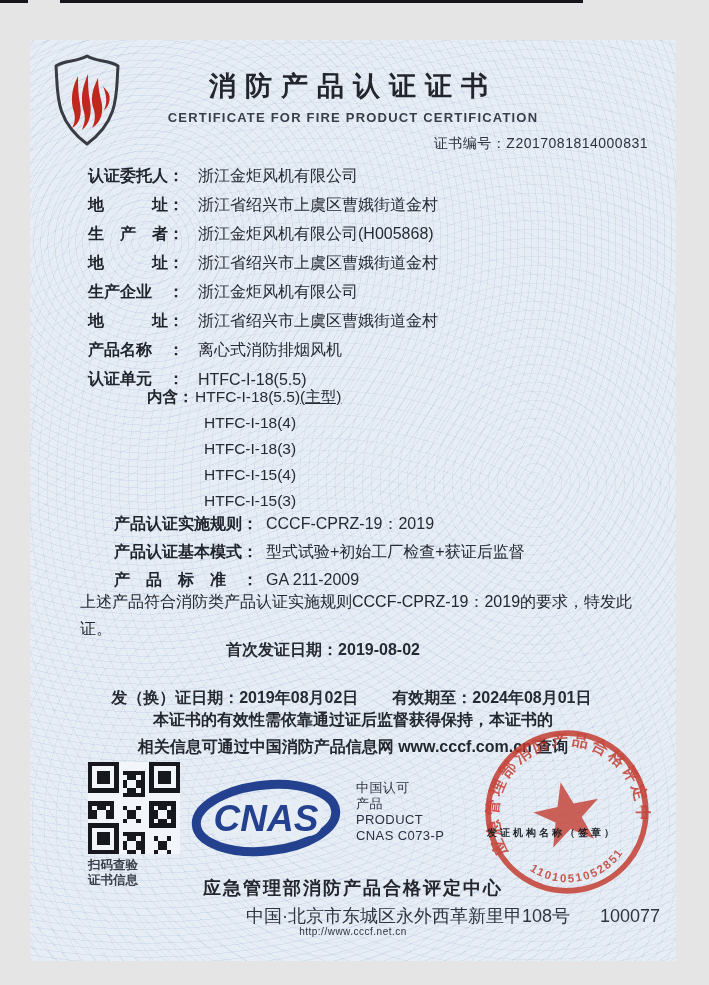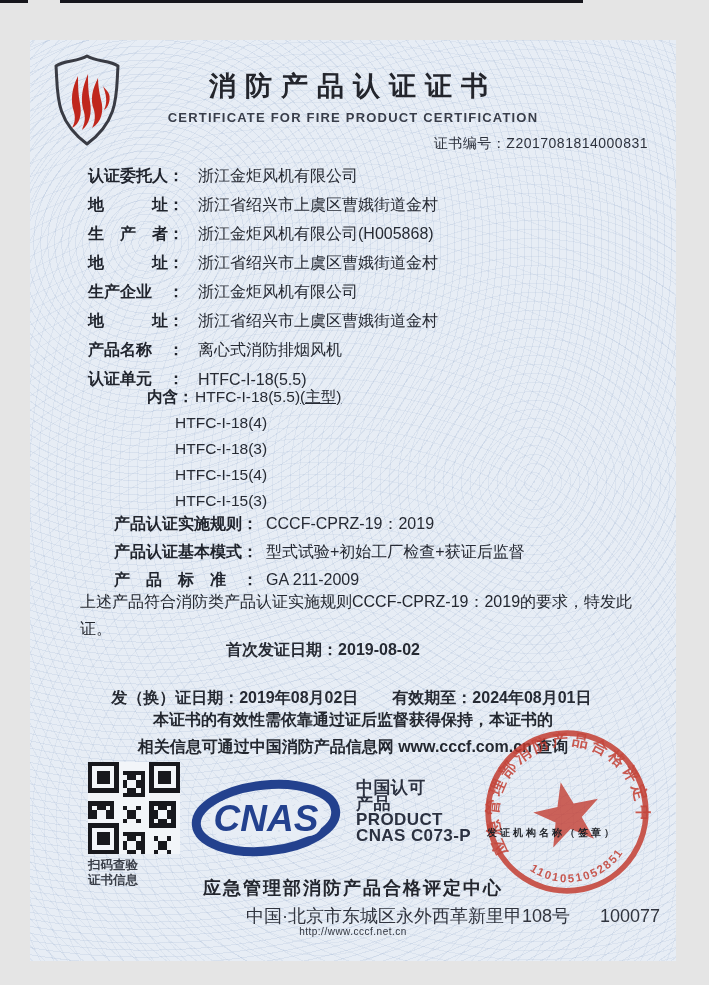--- a/index.html
+++ b/index.html
@@ -33,21 +33,21 @@
     letter-spacing:.5px;
   }
   
   .fields{position:absolute; left:58px; top:122px; right:24px; font-size:16px;}
   .f-row{display:flex; height:29px; align-items:center;}
   .f-label{font-weight:bold; width:110px; white-space:pre; flex:none; color:#20242d;}
   .f-value{white-space:pre;}
   .contains{position:absolute; left:117px; top:344px; font-size:15.5px;}
   .c-row{height:26px; display:flex; align-items:center;}
   .c-label{font-weight:bold; width:48px; flex:none; color:#20242d;}
-  .c-indent{margin-left:28px;}
+  .c-indent{margin-left:57px;}
   .main-tag{text-decoration:underline;}
   .rules{position:absolute; left:58px; top:470px; right:24px; font-size:16px;margin-left:26px;}
   .r-row{display:flex; height:28px; align-items:center;}
   .r-label{font-weight:bold; width:152px; white-space:pre; flex:none; color:#20242d;}
   .statement{
     position:absolute; left:50px; top:548px; width:566px;
     font-size:16px; font-weight:normal; line-height:27px; color:#23272f;
   }
   
   .date-first{position:absolute; left:0; right:60px; top:600px; text-align:center;
@@ -56,21 +56,21 @@
     font-size:16px; font-weight:bold; white-space:pre;}
   .date-gap{display:inline-block; width:34px;}
   
   .notice{position:absolute; left:0; right:0; top:666px; text-align:center;
     font-size:16px; font-weight:bold; line-height:27px; color:#23272f;}
   
   .qr{position:absolute; left:58px; top:722px; width:100px;}
   .qr svg{display:block; background:#f2f5f9;}
   .qr-caption{font-size:12.5px; color:#3a3f49; line-height:15px; margin-top:4px; font-weight:bold;}
   .cnas-mark{position:absolute; left:158px; top:736px; width:156px; height:84px;}
-  .cnas-text{position:absolute; left:326px; top:740px; font-size:17px; font-weight:bold;
+  .cnas-text{position:absolute; left:326px; top:740px; font-size:13px; font-weight:normal;
     color:#2b3140; line-height:16px; letter-spacing:.4px;}
   .stamp{position:absolute; left:448px; top:683px; width:178px; height:178px;
     transform:rotate(-12deg); opacity:.92;}
   .stamp-overlay{position:absolute; left:402px; top:786px; width:240px;
     font-size:10px; font-weight:bold; letter-spacing:3px; color:#1d2026; text-align:center;}
   
   .footer-org{position:absolute; left:0; right:0; top:836px; text-align:center;
     font-size:18px; font-weight:bold; letter-spacing:2px; color:#23262e;}
   .footer-addr{position:absolute; left:0; right:16px; top:864px; text-align:right;
     font-size:18px; color:#30343e;}

